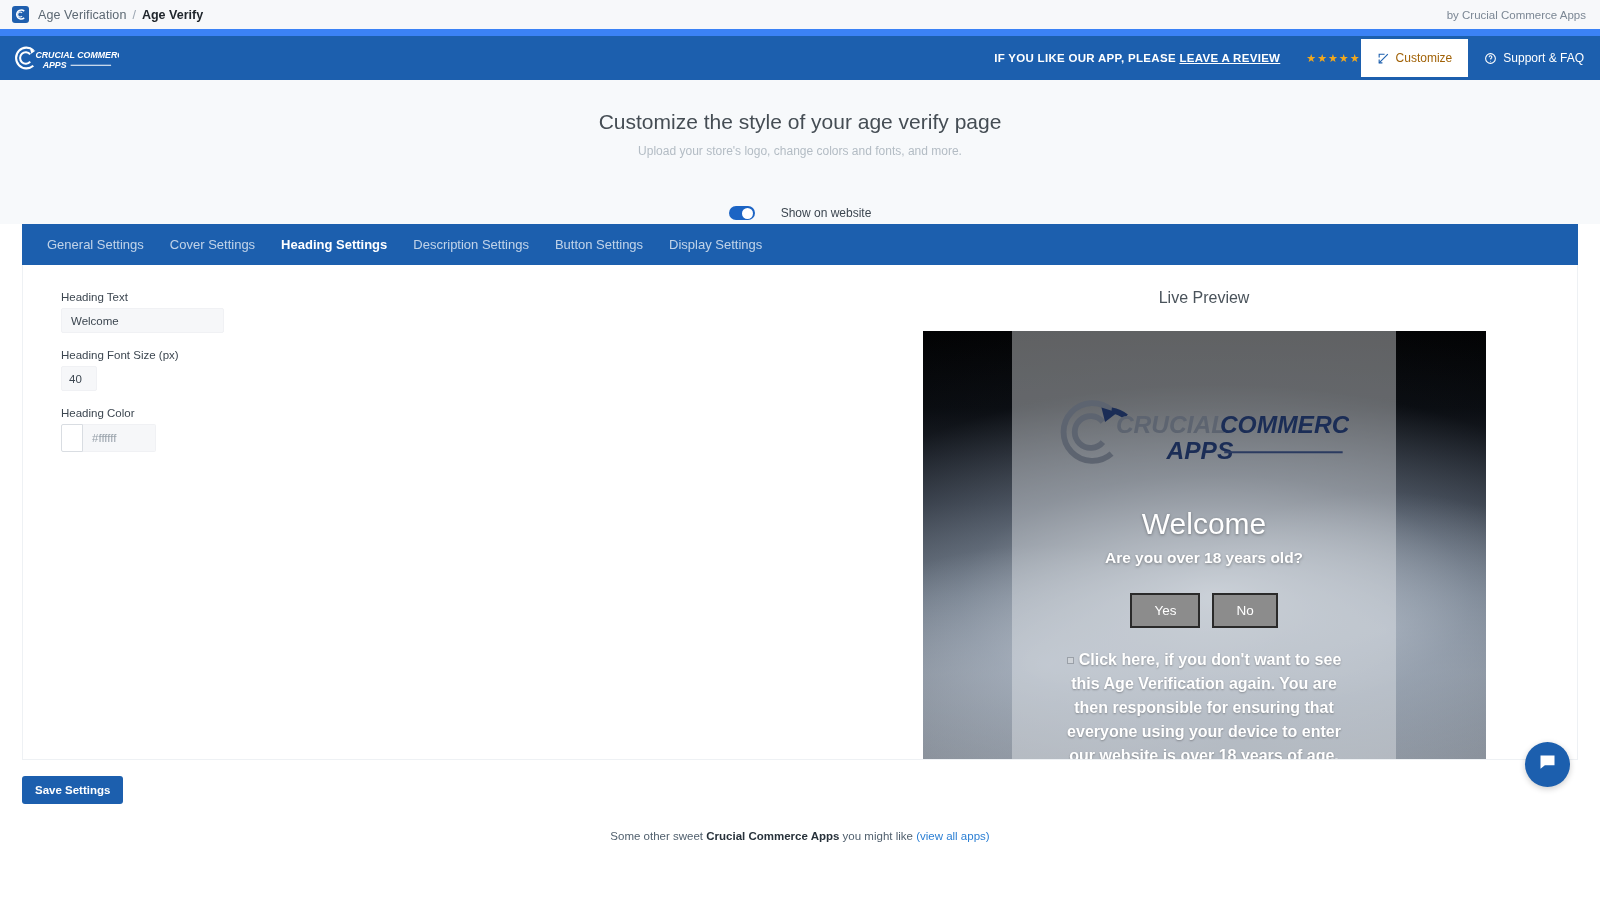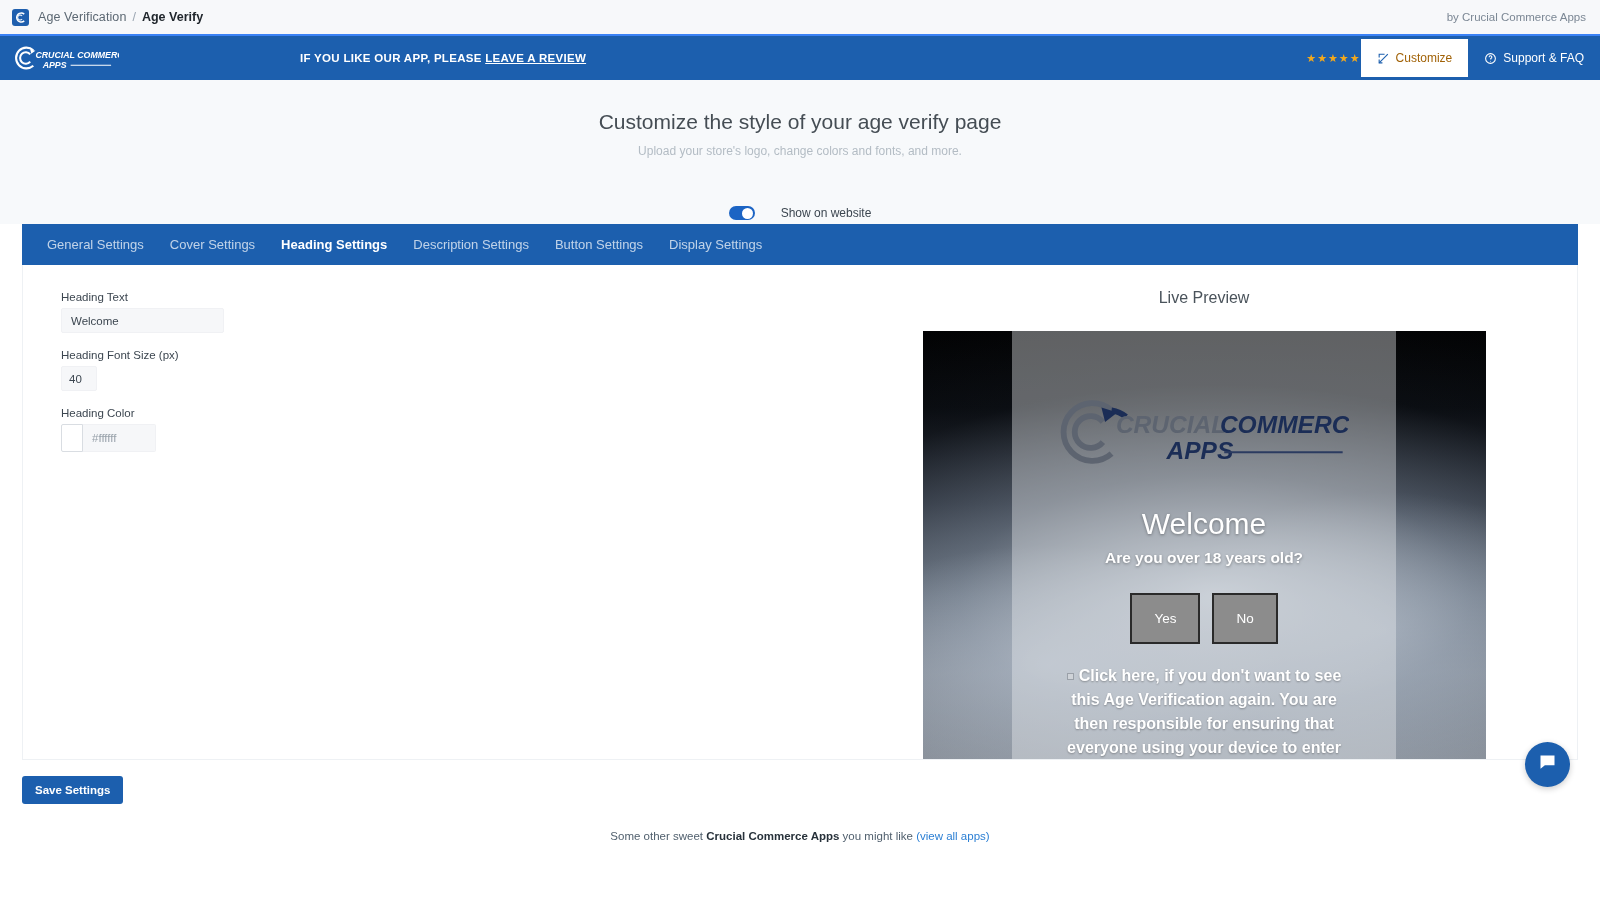--- a/index.html
+++ b/index.html
@@ -11,21 +11,21 @@
     color:#31373d;
     overflow:hidden;
   }
 
   
   .breadcrumb-bar{
     height:36px;
     background:#f7f8fa;
     display:flex; align-items:center;
     padding:0 12px;
-    border-bottom:2px solid #3b82f6;
+    border-bottom:7px solid #3b82f6;
   }
   .bc-logo{
     width:17px;height:17px;border-radius:3px;
     background:#1f5fae;
     display:flex;align-items:center;justify-content:center;
     margin-right:9px;flex:0 0 auto;
     overflow:hidden;
   }
   .bc-logo svg{display:block;}
   .bc-link{
@@ -35,22 +35,22 @@
   .bc-current{font-size:12.5px;color:#20262c;font-weight:bold;}
   .bc-right{margin-left:auto;font-size:11.5px;color:#7b8794;padding-right:2px;}
 
   
   .app-header{
     height:44px;background:#1c5fae;
     display:flex;align-items:stretch;position:relative;
   }
   .ah-logo{display:flex;align-items:center;padding-left:14px;width:300px;}
   .ah-center{
-    flex:1;display:flex;align-items:center;justify-content:space-between;
-    gap:6px;
+    flex:1;display:flex;align-items:center;justify-content:flex-end;
+    gap:26px;
   }
   .ah-center-text{
     color:#fff;font-size:11.5px;font-weight:bold;letter-spacing:.3px;
   }
   .ah-center-text a{
     color:#fff;text-decoration:underline;font-weight:bold;
   }
   .stars{color:#f2a81d;font-size:11px;letter-spacing:1px;}
   .ah-right{display:flex;align-items:stretch;}
   .ah-btn{
@@ -170,21 +170,21 @@
     line-height:1;
   }
   .pv-sub{
     margin-top:10px;font-size:15.5px;color:#ffffff;font-weight:bold;
     text-shadow:0 1px 3px rgba(0,0,0,.35);
   }
   .pv-btns{display:flex;gap:12px;margin-top:26px;}
   .pv-btn{
     background:#8c8c8c;border:2px solid #2a2a2a;
     color:#ffffff;font-size:13.5px;
-    padding:16px 22px;min-width:58px;text-align:center;cursor:pointer;
+    padding:8px 22px;min-width:58px;text-align:center;cursor:pointer;
   }
   .pv-check{
     margin-top:20px;width:300px;text-align:center;
     font-size:16px;color:#ffffff;font-weight:bold;line-height:1.5;
     text-shadow:0 1px 2px rgba(0,0,0,.3);
   }
   .pv-check .box{
     display:inline-block;width:7px;height:7px;
     background:#cfd3d8;border:1px solid #9aa0a8;
     vertical-align:middle;margin-right:5px;

